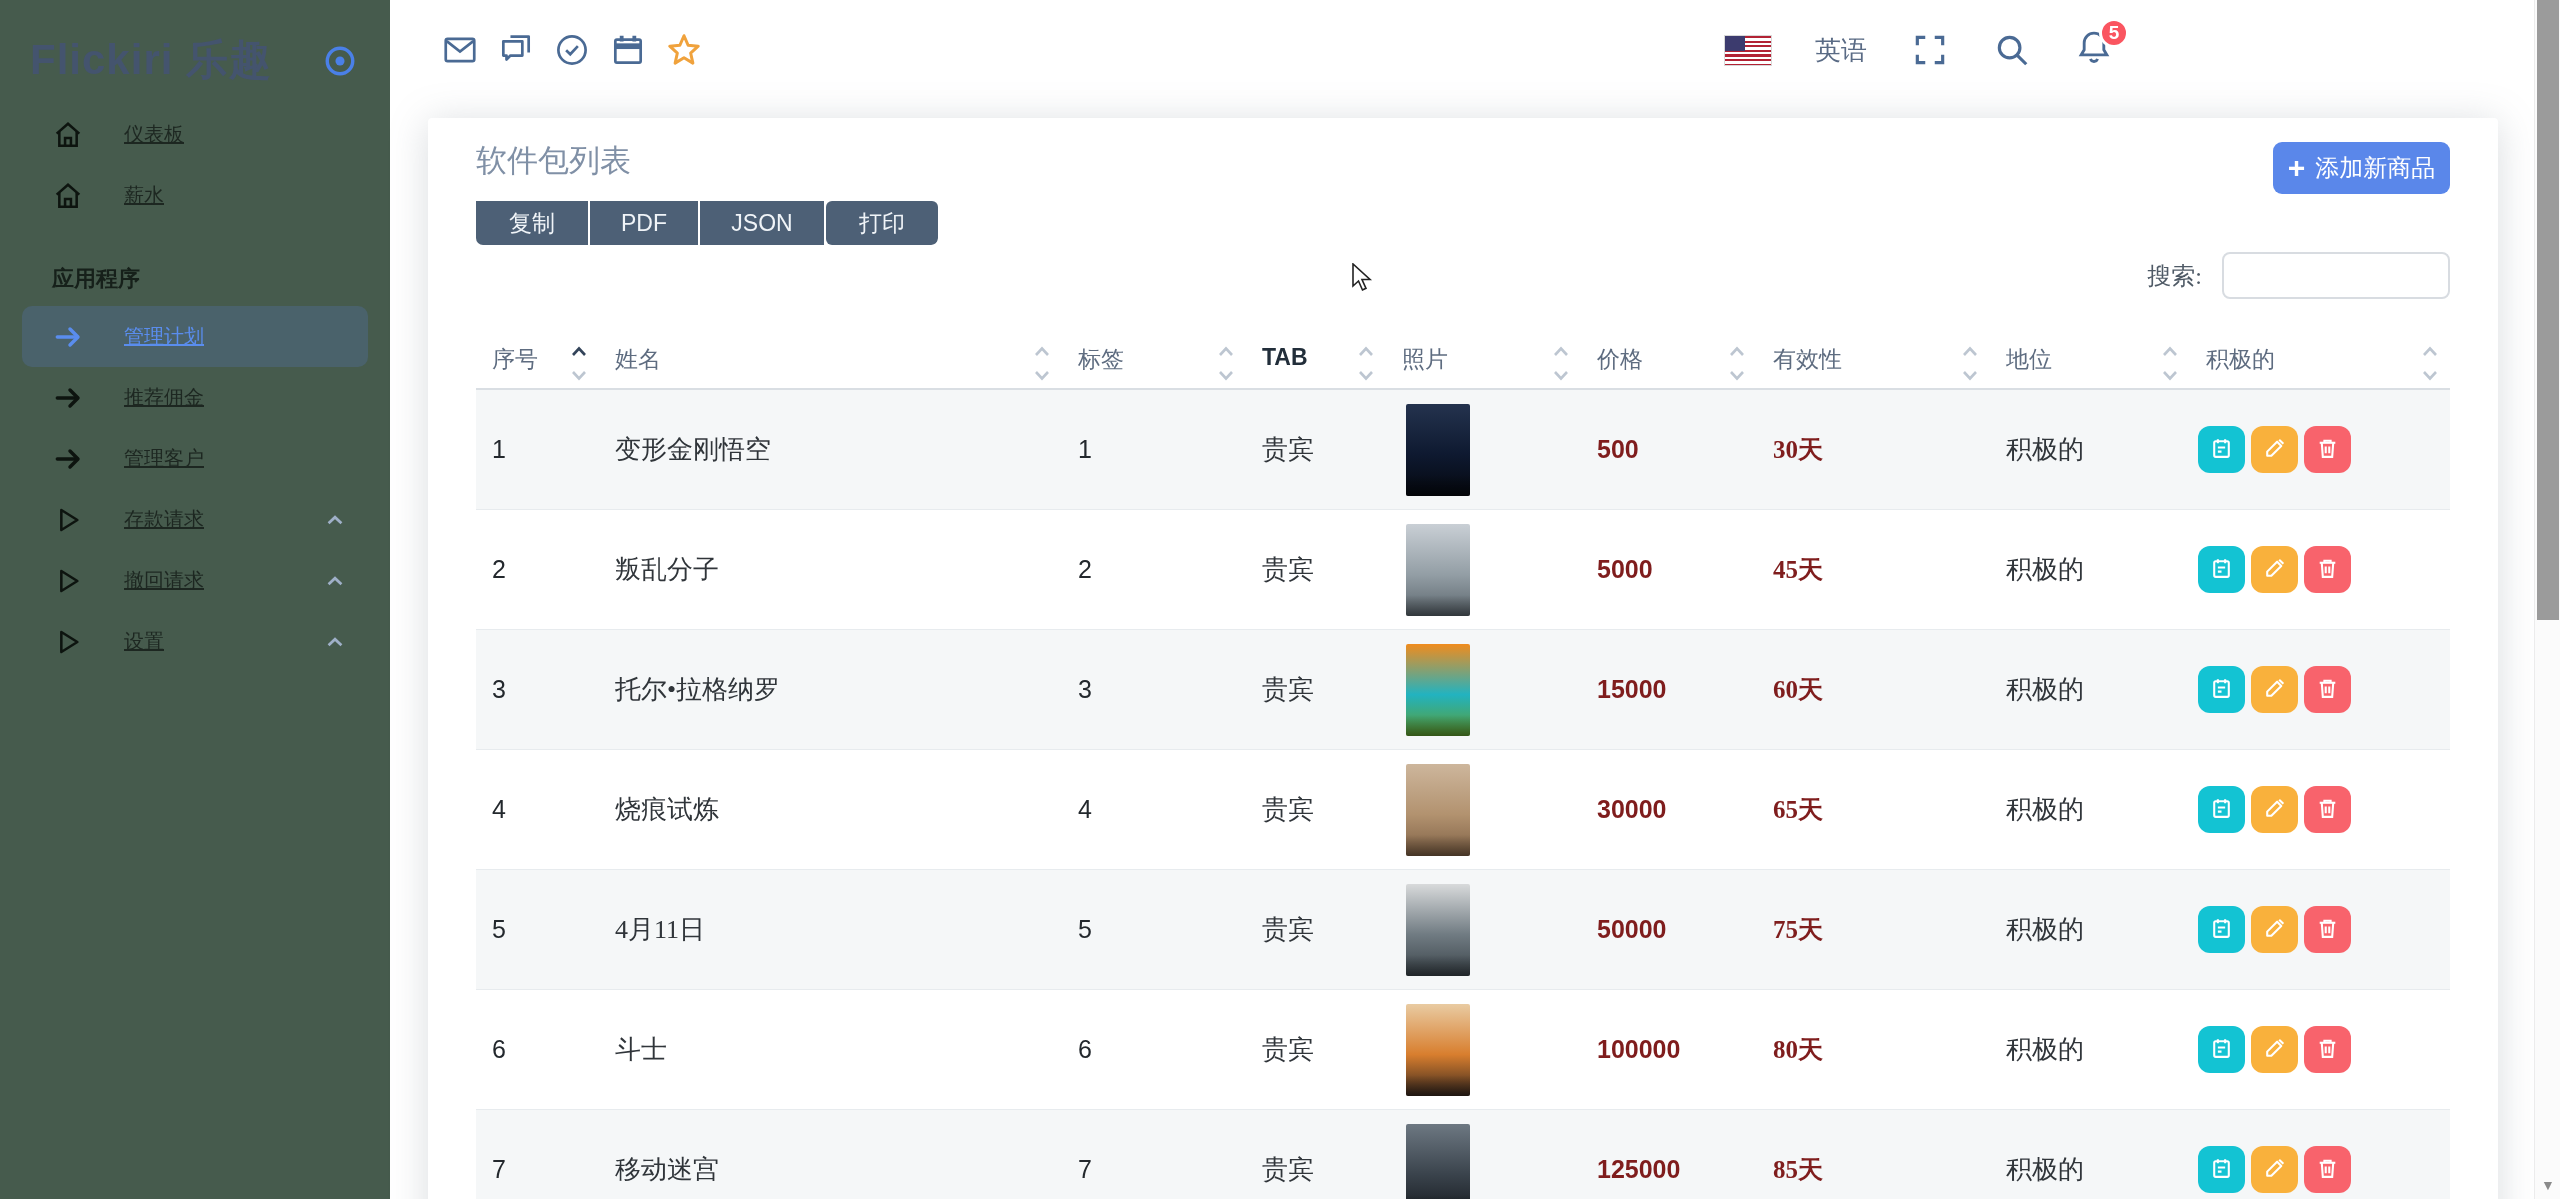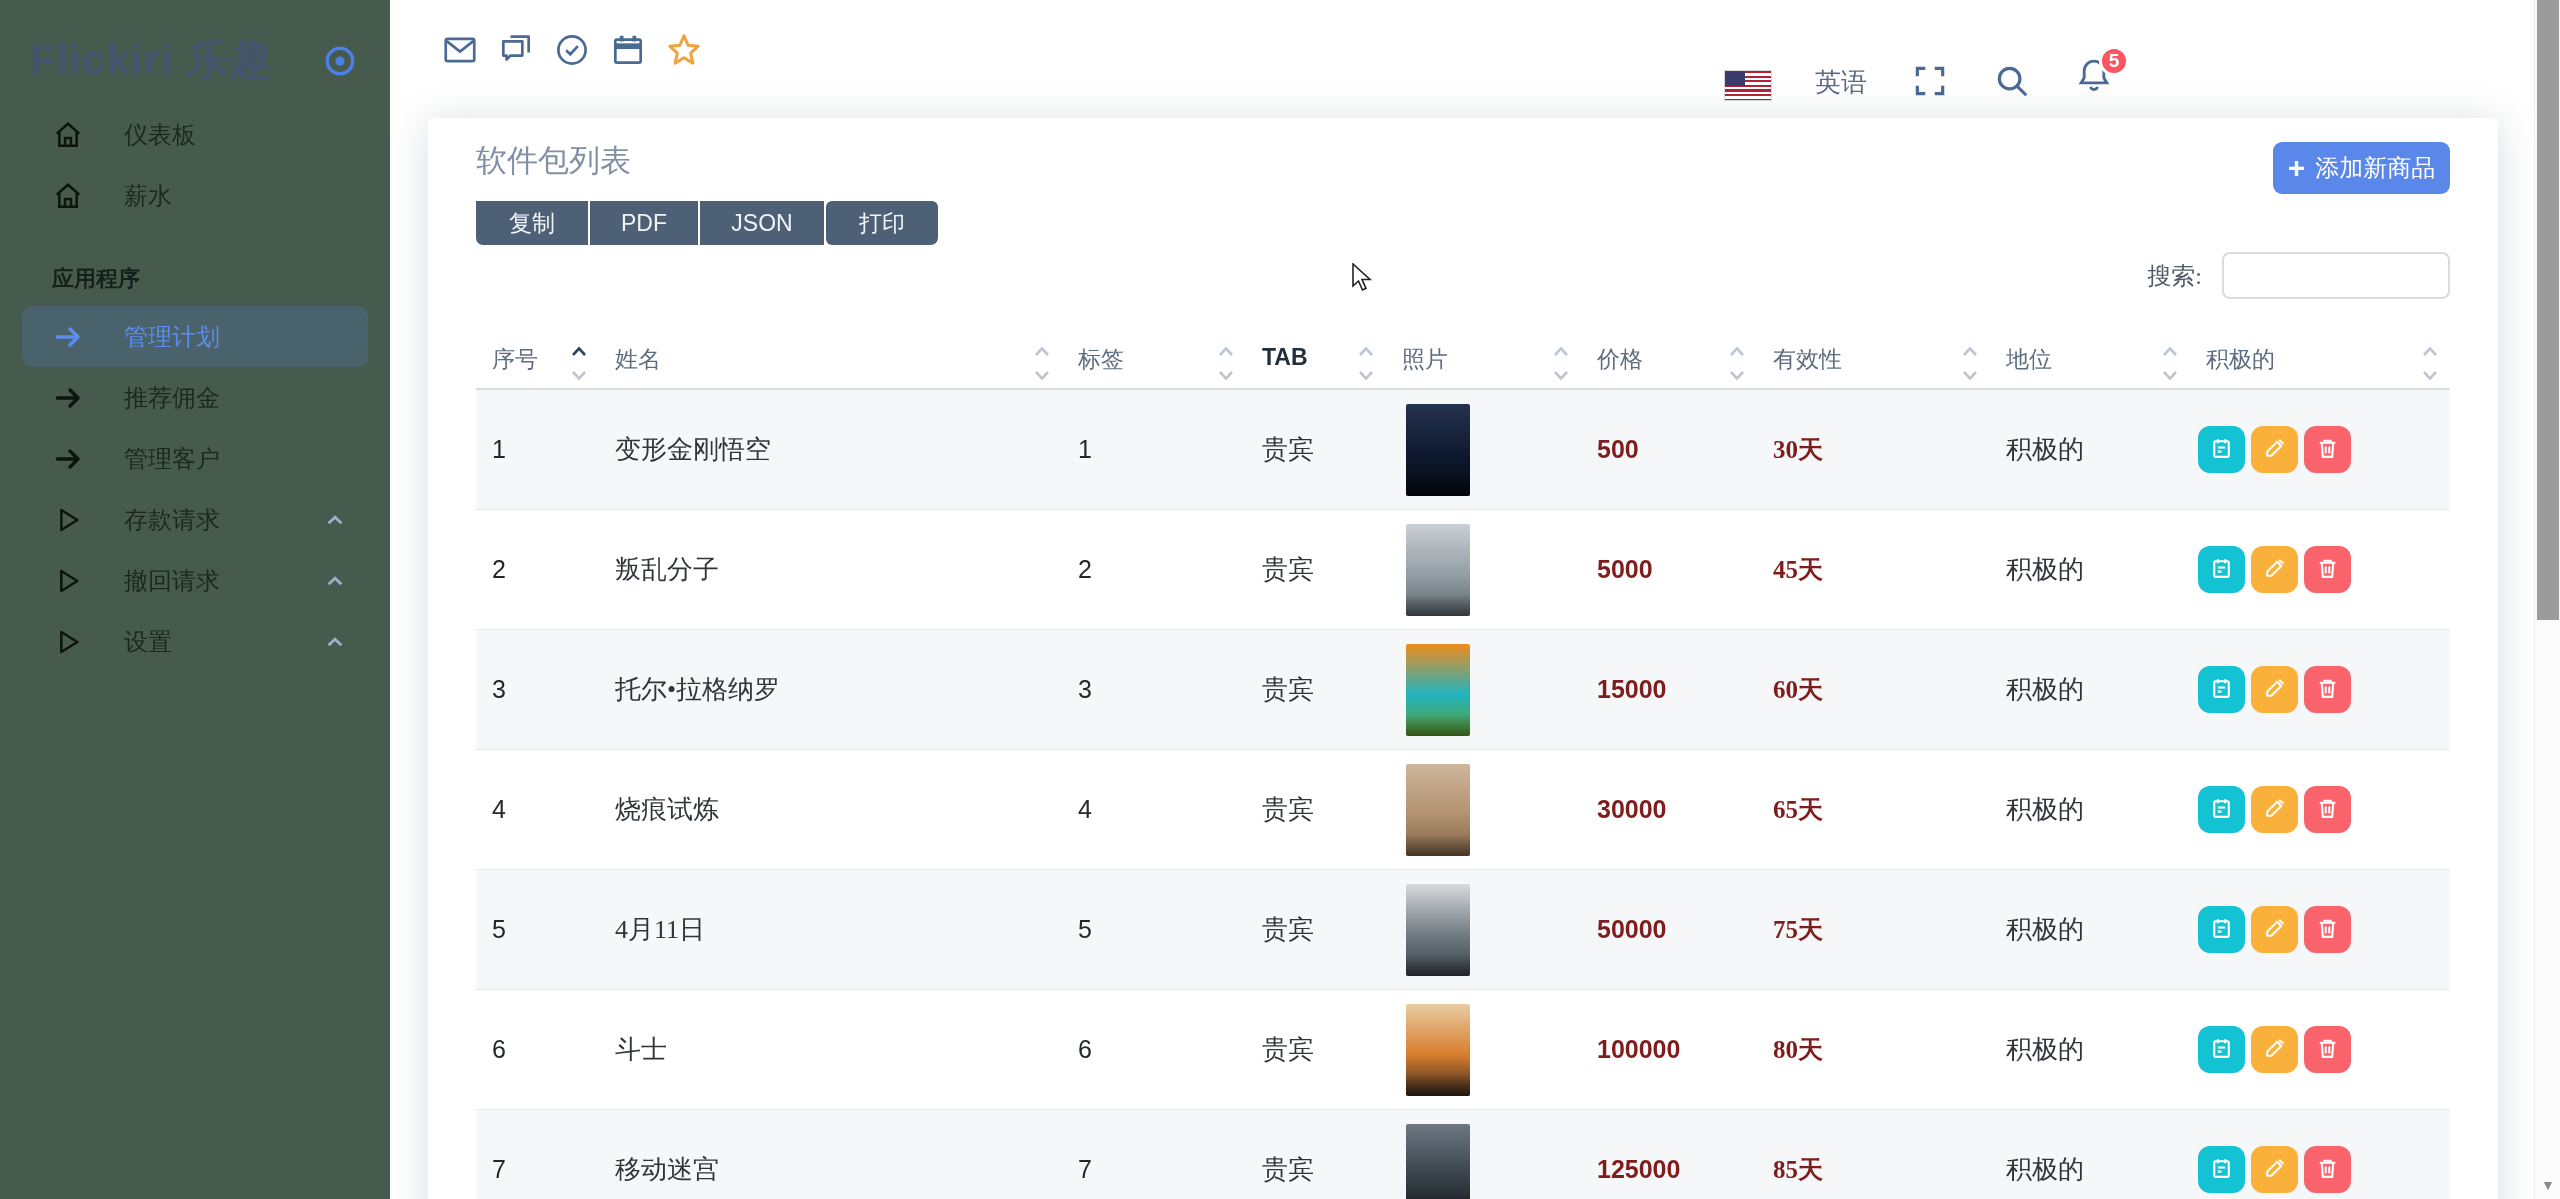--- a/index.html
+++ b/index.html
@@ -8,37 +8,37 @@
   .cjk { font-family:"Liberation Serif", serif; }
 
   
   .sidebar { position:absolute; left:0; top:0; width:390px; height:1199px; background:#465b4d; }
   .logo { position:absolute; left:30px; top:32px; font-size:42px; font-weight:700;
           color:#44546e; letter-spacing:1px; cursor:default; }
   .target-btn { position:absolute; right:33px; top:44px; width:34px; height:34px; color:#4a80e8; }
   .target-btn svg { width:34px; height:34px; }
   .menu { position:absolute; left:0; top:104px; width:100%; }
   .item { height:61px; display:flex; align-items:center; padding:0 48px 0 52px;
-          position:relative; color:#1d2721; font-size:24px; cursor:pointer; }
+          position:relative; color:#1d2721; font-size:20px; cursor:pointer;text-decoration:underline; }
   .item .ic { width:32px; height:32px; margin-right:40px; color:#0d140f; flex:0 0 32px; }
   .item .ic svg { width:32px; height:32px; }
   .item .chev { position:absolute; right:44px; width:22px; height:22px; color:#9fb0c8; }
   .item .chev svg { width:22px; height:22px; }
   .item.active { background:#4a626b; border-radius:10px; margin:0 22px; padding:0 26px 0 30px;
                  color:#5a8dee; }
   .item.active .ic { color:#5a8dee; }
   .sec-label { margin:38px 0 12px; padding-left:52px; font-size:22px; color:#16201a; font-weight:600; }
 
   
   .topbar { position:absolute; left:390px; top:0; right:26px; height:100px; background:#fff; }
   .tb-left { position:absolute; left:51px; top:0; height:100px; display:flex; align-items:center; gap:18px; }
   .tb-ic { width:38px; height:38px; color:#4a6a94; cursor:pointer; }
   .tb-ic svg { width:38px; height:38px; }
   .tb-ic.star { color:#f0a23c; }
-  .tb-right { position:absolute; right:419px; top:0; height:100px; display:flex; align-items:flex-end; gap:44px; }
+  .tb-right { position:absolute; right:419px; top:0; height:100px; display:flex; align-items:center; gap:44px; }
   .usflag { width:46px; height:29px; position:relative; cursor:pointer;
             background:repeating-linear-gradient(180deg,#b22234 0 2.3px,#fff 2.3px 4.6px);
             box-shadow:0 0 0 1px #d8d8d8; }
   .usflag::after { content:""; position:absolute; left:0; top:0; width:20px; height:15px; background:#3c3b6e; }
   .lang { font-size:26px; color:#5a6b85; cursor:pointer; }
   .bell-wrap { position:relative; width:40px; height:44px; cursor:pointer; }
   .badge { position:absolute; top:-10px; right:-14px; min-width:30px; height:30px; border-radius:15px;
            background:#fa5560; border:3px solid #fff; color:#fff; font-size:19px; font-weight:700;
            display:flex; align-items:center; justify-content:center; }
 

